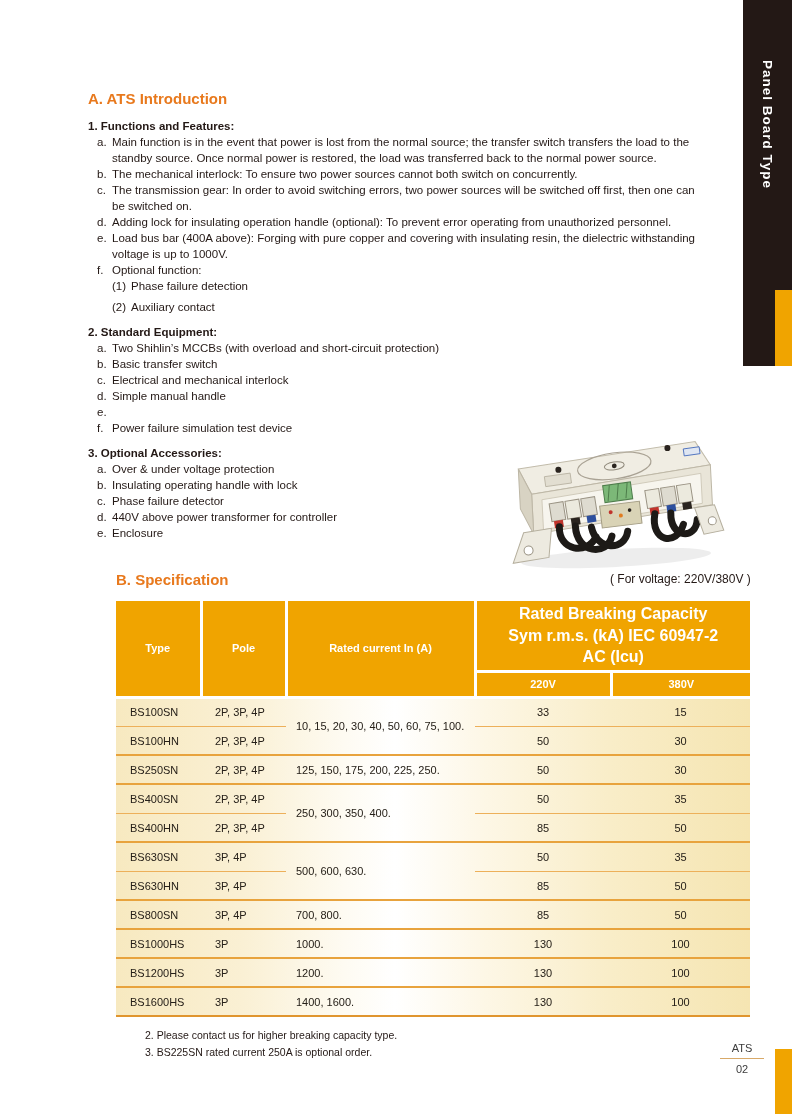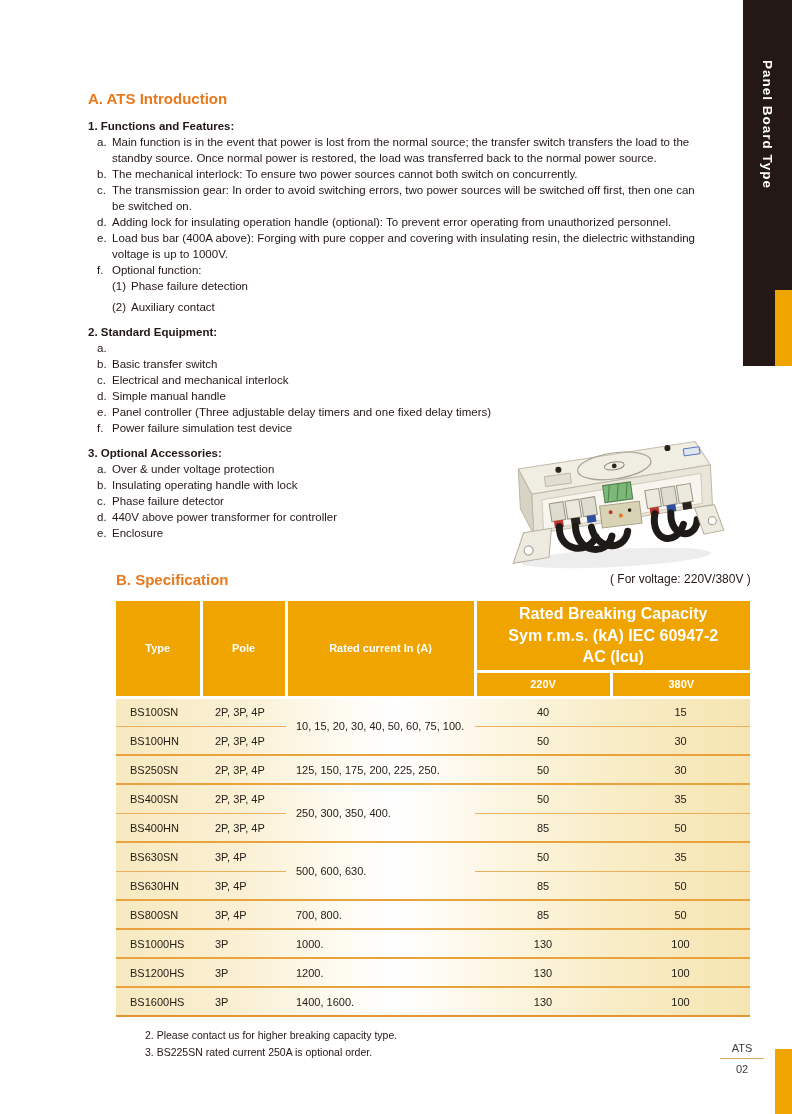--- a/index.html
+++ b/index.html
@@ -113,36 +113,36 @@
         </div>
         <div class="item sub gap">
           <span class="lab">(2)</span>
           <span>Auxiliary contact</span>
         </div>
       </div>
       <div class="section">
         <div class="section-title">2. Standard Equipment:</div>
         <div class="item">
           <span class="lab">a.</span>
+          <span>Two Shihlin’s MCCBs (with overload and short-circuit protection)</span>
         </div>
         <div class="item">
           <span class="lab">b.</span>
           <span>Basic transfer switch</span>
         </div>
         <div class="item">
           <span class="lab">c.</span>
           <span>Electrical and mechanical interlock</span>
         </div>
         <div class="item">
           <span class="lab">d.</span>
           <span>Simple manual handle</span>
         </div>
         <div class="item">
           <span class="lab">e.</span>
-          <span>Panel controller (Three adjustable delay timers and one fixed delay timers)</span>
         </div>
         <div class="item">
           <span class="lab">f.</span>
           <span>Power failure simulation test device</span>
         </div>
       </div>
       <div class="section">
         <div class="section-title">3. Optional Accessories:</div>
         <div class="item">
           <span class="lab">a.</span>
@@ -249,21 +249,21 @@
       <tr class="sub-head">
         <th>220V</th>
         <th>380V</th>
       </tr>
     </thead>
     <tbody id="spec-body">
         <tr class="gstart first">
           <td class="t">BS100SN</td>
           <td class="p">2P, 3P, 4P</td>
           <td class="r" rowspan="2">10, 15, 20, 30, 40, 50, 60, 75, 100.</td>
-          <td class="v">40</td>
+          <td class="v">33</td>
           <td class="v">15</td>
         </tr>
         <tr class="subrow">
           <td class="t">BS100HN</td>
           <td class="p">2P, 3P, 4P</td>
           <td class="v">50</td>
           <td class="v">30</td>
         </tr>
         <tr class="gstart">
           <td class="t">BS250SN</td>

